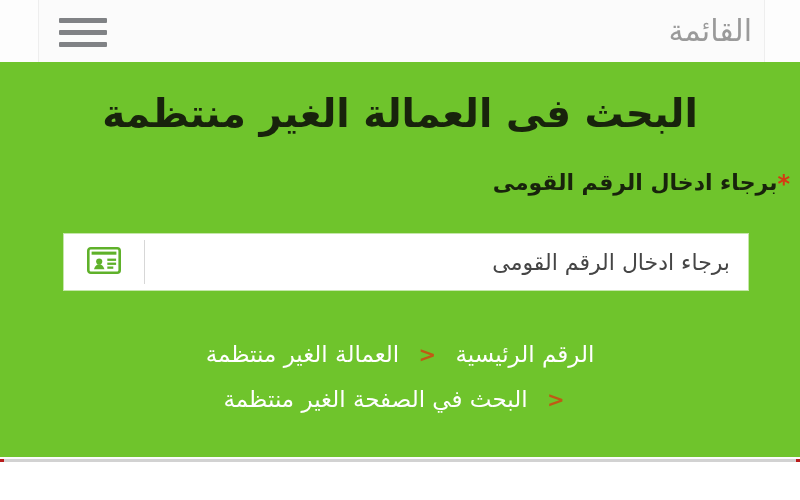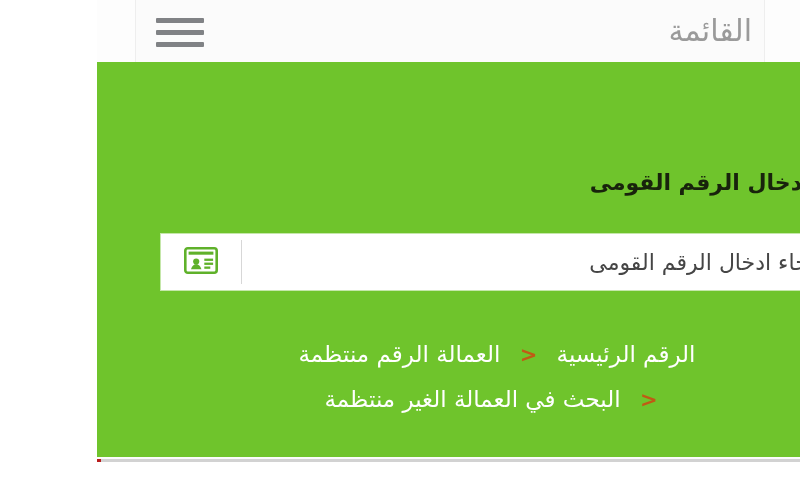--- a/index.html
+++ b/index.html
@@ -7,21 +7,21 @@
     padding: 0;
     width: 800px;
     height: 500px;
     overflow: hidden;
     background: #ffffff;
     font-family: "DejaVu Sans", "Liberation Sans", sans-serif;
   }
 
   #page {
     position: relative;
-    width: 703px;
+    width: 800px;
     height: 500px;
     background: #b91c1c;
   }
 
   
   .gutter {
     position: absolute;
     top: 0;
     height: 458px;
     background: #fdfdfd;
@@ -231,20 +231,21 @@
       <span></span>
       <span></span>
       <span></span>
     </div>
 
     <div class="menu-label">القائمة</div>
   </div>
 
   <div class="hero">
 
+    <div class="hero-title">البحث فى العمالة الغير منتظمة</div>
 
     <div class="hero-subtitle">
       <span class="req-star">*</span><span>برجاء ادخال الرقم القومى</span>
     </div>
 
     <div class="input-group">
 
       <input class="natid-input" type="text" placeholder="برجاء ادخال الرقم القومى" style="">
 
       <div class="input-divider"></div>
@@ -262,26 +263,26 @@
           </svg>
         </span>
       </div>
     </div>
 
     <div class="breadcrumb">
 
       <div class="crumb-line">
         <span class="crumb-link">الرقم الرئيسية</span>
         <span class="crumb-sep">&lt;</span>
-        <span class="crumb-link">العمالة الرقم منتظمة</span>
+        <span class="crumb-link">العمالة الغير منتظمة</span>
       </div>
 
       <div class="crumb-line">
         <span class="crumb-sep">&lt;</span>
-        <span class="crumb-link">البحث في العمالة الغير منتظمة</span>
+        <span class="crumb-link">البحث في الصفحة الغير منتظمة</span>
       </div>
     </div>
   </div>
 
   <div class="hero-bottom-edge"></div>
   <div class="footer-rule"></div>
   <div class="footer"></div>
 
 </div>
 

